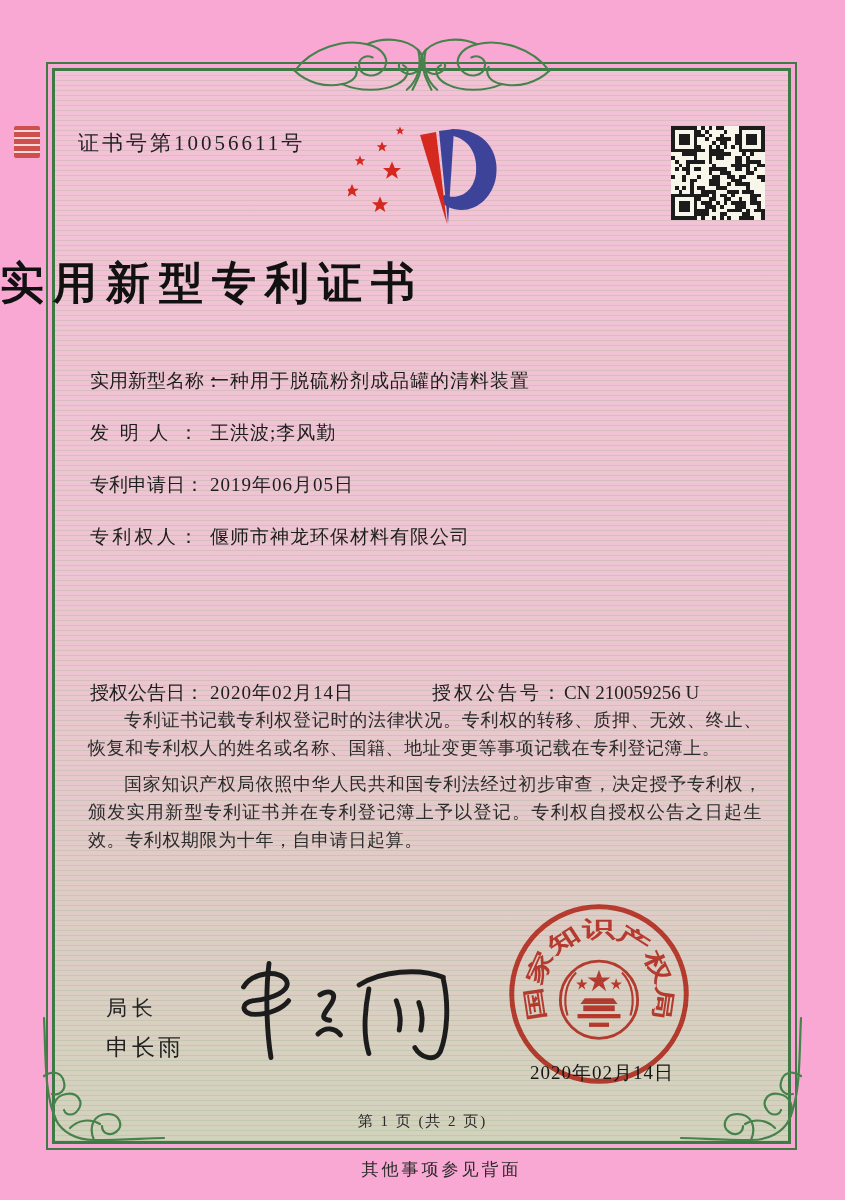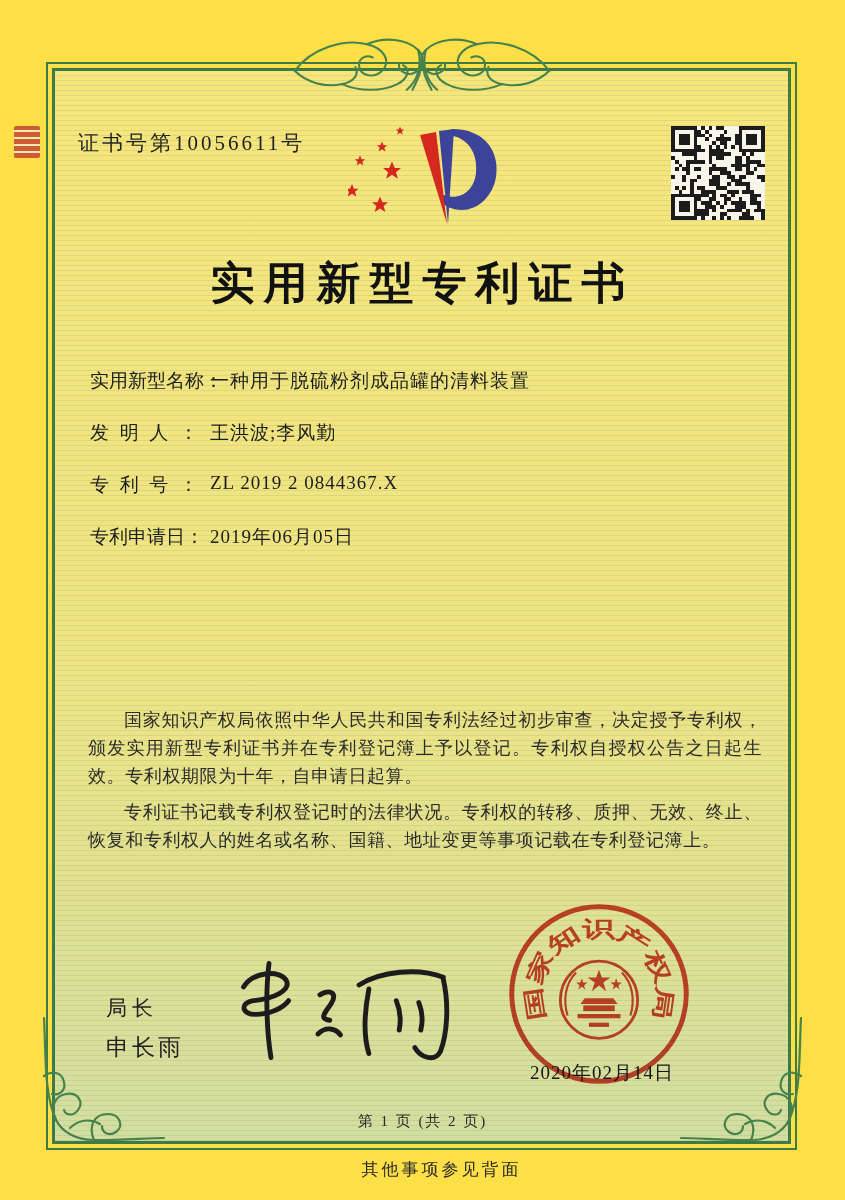--- a/index.html
+++ b/index.html
@@ -1,18 +1,18 @@
 <!DOCTYPE html>
 <html><head>
 <meta charset="utf-8">
 <style>
   html,body{margin:0;padding:0;background:#e8e4d4;}
   .page{
     position:relative;width:845px;height:1200px;margin:0 auto;
-    background:#fde047;overflow:hidden;
+    background:#f9a8d4;overflow:hidden;
     font-family:"Liberation Serif","DejaVu Serif",serif;color:#222;
   }
   
   .frame-outer{
     position:absolute;left:46px;top:62px;width:751px;height:1088px;
     border:2px solid #3d7a45;box-sizing:border-box;
   }
   .frame-inner{
     position:absolute;left:4px;top:4px;right:4px;bottom:4px;
     border:3px solid #3d7a45;box-sizing:border-box;
@@ -27,21 +27,21 @@
   .red-stamp{
     position:absolute;left:14px;top:126px;width:26px;height:32px;
     background:repeating-linear-gradient(0deg,#c5392c 0 5px, rgba(245,236,222,0.9) 5px 7px);
     opacity:.8;border-radius:2px;
   }
   .cert-no{position:absolute;left:78px;top:129px;font-size:21px;letter-spacing:3px;color:#1f1f1f;}
   .logo{position:absolute;left:348px;top:120px;}
   .qr{position:absolute;left:671px;top:126px;width:94px;height:94px;background:#f8f5ea;}
   
   .title{
-    position:absolute;left:0;top:254px;width:100%;text-align:center;
+    position:absolute;left:0;top:254px;width:100%;
     font-size:44px;font-weight:bold;letter-spacing:9px;color:#111;
   }
   
   .fields{position:absolute;left:90px;top:368px;width:660px;}
   .field-row{height:52px;font-size:19px;white-space:nowrap;}
   .field-label{
     display:inline-block;width:108px;text-align:justify;text-align-last:justify;
     vertical-align:top;color:#1d1d1d;
   }
   .field-value{margin-left:12px;letter-spacing:1px;color:#1d1d1d;text-align:right;}
@@ -442,31 +442,37 @@
   <div class="title">实用新型专利证书</div>
 
   <div class="fields">
     <div class="field-row">
       <span class="field-label">实用新型名称：</span><span class="field-value">一种用于脱硫粉剂成品罐的清料装置</span>
     </div>
     <div class="field-row">
       <span class="field-label">发明人：</span><span class="field-value">王洪波;李风勤</span>
     </div>
     <div class="field-row">
-      <span class="field-label">专利号：</span><span class="field-value">ZL 2019 2 0844367.X</span>
+      <span class="field-label">专利申请日：</span><span class="field-value">2019年06月05日</span>
     </div>
     <div class="field-row">
-      <span class="field-label">专利申请日：</span><span class="field-value">2019年06月05日</span>
+      <span class="field-label">专利权人：</span><span class="field-value">偃师市神龙环保材料有限公司</span>
     </div>
   </div>
 
+  <div class="grant-row">
+    <span class="field-label">授权公告日：</span><span class="field-value">2020年02月14日</span>
+    <span class="grant-no">
+      <span class="lbl">授权公告号：</span><span>CN 210059256 U</span>
+    </span>
+  </div>
 
   <div class="body-text">
+    <p>专利证书记载专利权登记时的法律状况。专利权的转移、质押、无效、终止、恢复和专利权人的姓名或名称、国籍、地址变更等事项记载在专利登记簿上。</p>
     <p>国家知识产权局依照中华人民共和国专利法经过初步审查，决定授予专利权，颁发实用新型专利证书并在专利登记簿上予以登记。专利权自授权公告之日起生效。专利权期限为十年，自申请日起算。</p>
-    <p>专利证书记载专利权登记时的法律状况。专利权的转移、质押、无效、终止、恢复和专利权人的姓名或名称、国籍、地址变更等事项记载在专利登记簿上。</p>
   </div>
 
   <div class="director-title">局长</div>
   <div class="director-name">申长雨</div>
 
   <svg class="signature" width="235" height="115" viewBox="0 0 240 110">
     <g stroke-width="5">
       <path d="M48,8 C44,40 46,80 50,104"></path>
       <path d="M22,32 C32,16 60,14 66,26 C70,36 52,44 32,46 C18,48 20,60 34,60 C48,60 62,54 68,46"></path>
       <path d="M100,40 C110,34 118,38 112,48 C106,58 98,64 110,66"></path>

